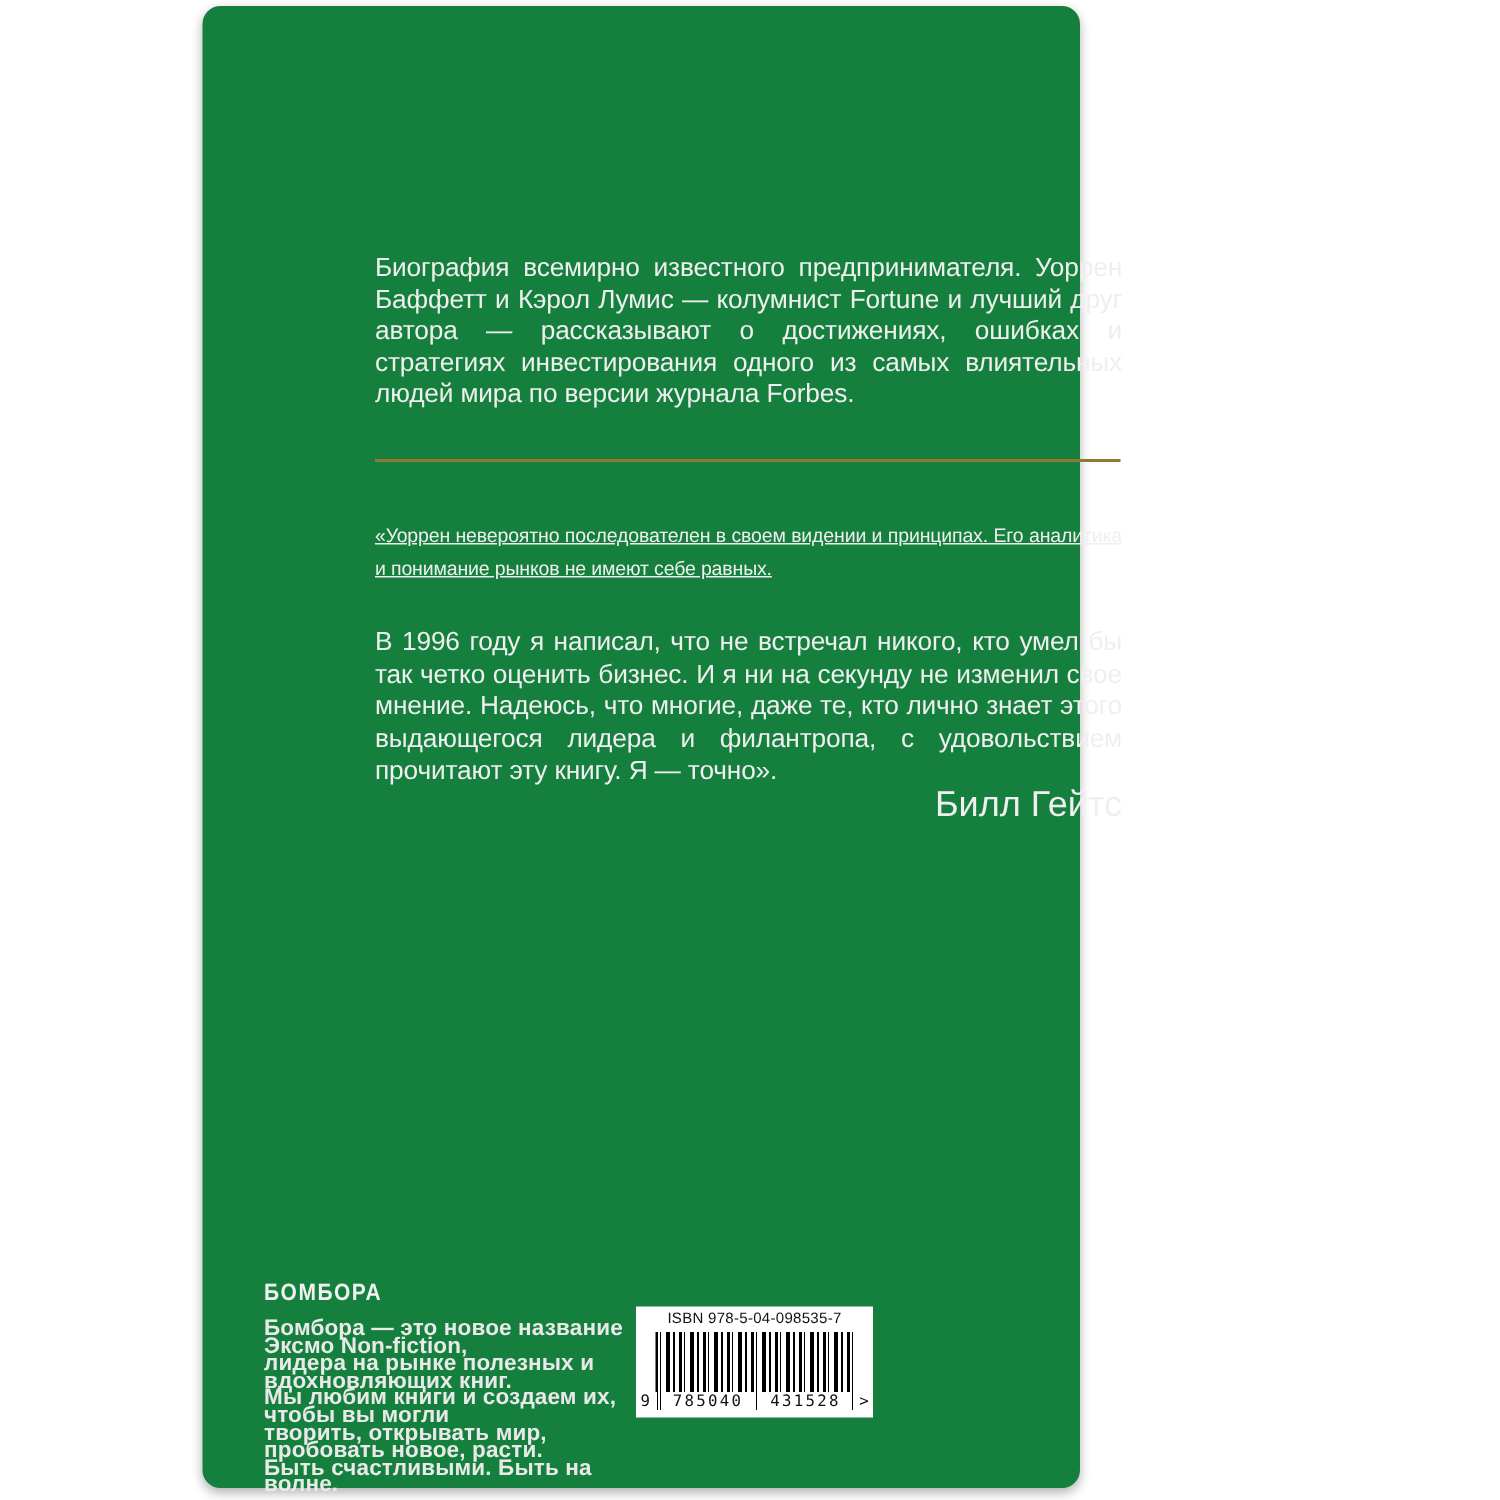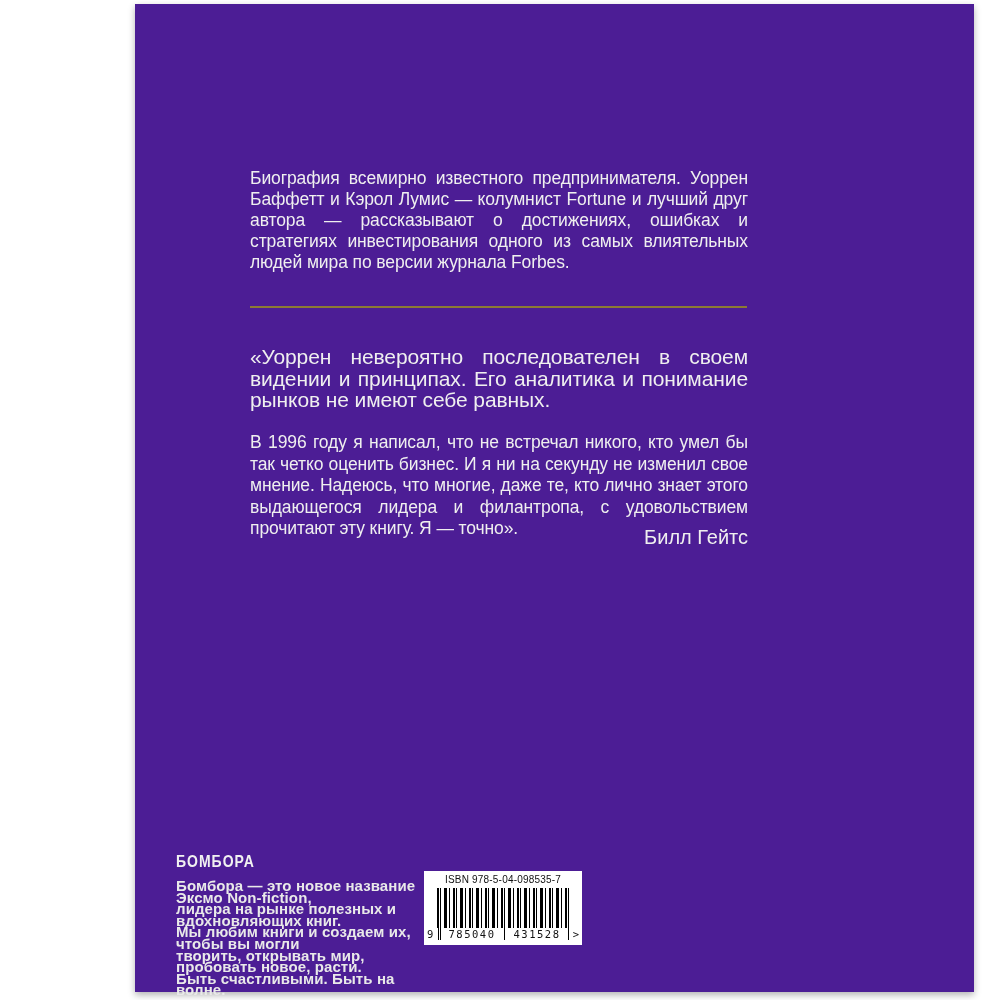--- a/index.html
+++ b/index.html
@@ -5,48 +5,48 @@
   html,body{margin:0;padding:0;}
   body{
     width:1000px;height:1000px;
     background:#fdfdfd;
     font-family:"Liberation Sans","DejaVu Sans",sans-serif;
     position:relative;
     overflow:hidden;
   }
   .page{position:absolute;inset:0;background:#ffffff;}
   .book{
-    position:absolute;left:135px;top:4px;width:839px;height:988px;
-    background:#4c1d95;
-    border-radius:0;
+    position:absolute;left:135px;top:4px;width:585px;height:988px;
+    background:#15803d;
+    border-radius:12px;
     box-shadow:0 3px 7px rgba(0,0,0,0.30);
   }
   .text-col{position:absolute;left:115px;width:498px;color:#efefef;}
   .annotation{
     top:164px;
     font-size:17.5px;line-height:20.9px;letter-spacing:-0.1px;
     text-align:justify;text-align-last:left;
   }
   .divider{
     position:absolute;left:115px;top:302px;width:497px;height:2px;
     background:#8d7a33;
   }
   .quote-p1{
     top:342px;
-    font-size:21px;line-height:21.5px;letter-spacing:-0.1px;
-    text-align:justify;text-align-last:left;
+    font-size:13px;line-height:21.5px;letter-spacing:-0.1px;
+    text-align:justify;text-align-last:left;text-decoration:underline;
   }
   .quote-p2{
     top:413px;
     font-size:17.5px;line-height:21.5px;letter-spacing:-0.1px;
     text-align:justify;text-align-last:left;
   }
   .attribution{
     top:521px;
-    font-size:20px;line-height:24px;
+    font-size:24px;line-height:24px;
     text-align:right;
   }
   
   .publisher{
     position:absolute;left:41px;top:848px;width:262px;color:#f1f1f1;
   }
   .publisher-logo{
     font-size:14px;font-weight:800;letter-spacing:1px;
     transform:scaleY(1.12);transform-origin:left top;
     margin:0 0 12px 0;
@@ -106,21 +106,21 @@
 
 <div class="page">
   <div class="book">
 
     <div class="text-col annotation" style="position:absolute;">Биография всемирно известного предпринимателя. Уоррен Баффетт и Кэрол Лумис — колумнист Fortune и лучший друг автора — рассказывают о достижениях, ошибках и стратегиях инвестирования одного из самых влиятельных людей мира по версии журнала Forbes.</div>
 
     <div class="divider"></div>
 
     <div class="text-col quote-p1" style="position:absolute;">«Уоррен невероятно последователен в своем видении и принципах. Его аналитика и понимание рынков не имеют себе равных.</div>
 
-    <div class="text-col quote-p2" style="position:absolute;margin-top:15px;">В 1996 году я написал, что не встречал никого, кто умел бы так четко оценить бизнес. И я ни на секунду не изменил свое мнение. Надеюсь, что многие, даже те, кто лично знает этого выдающегося лидера и филантропа, с удовольствием прочитают эту книгу. Я — точно».</div>
+    <div class="text-col quote-p2" style="position:absolute;">В 1996 году я написал, что не встречал никого, кто умел бы так четко оценить бизнес. И я ни на секунду не изменил свое мнение. Надеюсь, что многие, даже те, кто лично знает этого выдающегося лидера и филантропа, с удовольствием прочитают эту книгу. Я — точно».</div>
 
     <div class="text-col attribution" style="position:absolute;">Билл Гейтс</div>
 
     <div class="publisher">
       <div class="publisher-logo">БОМБОРА</div>
       <div class="publisher-desc">Бомбора — это новое название Эксмо Non-fiction,
 лидера на рынке полезных и вдохновляющих книг.
 Мы любим книги и создаем их, чтобы вы могли
 творить, открывать мир, пробовать новое, расти.
 Быть счастливыми. Быть на волне.</div>

